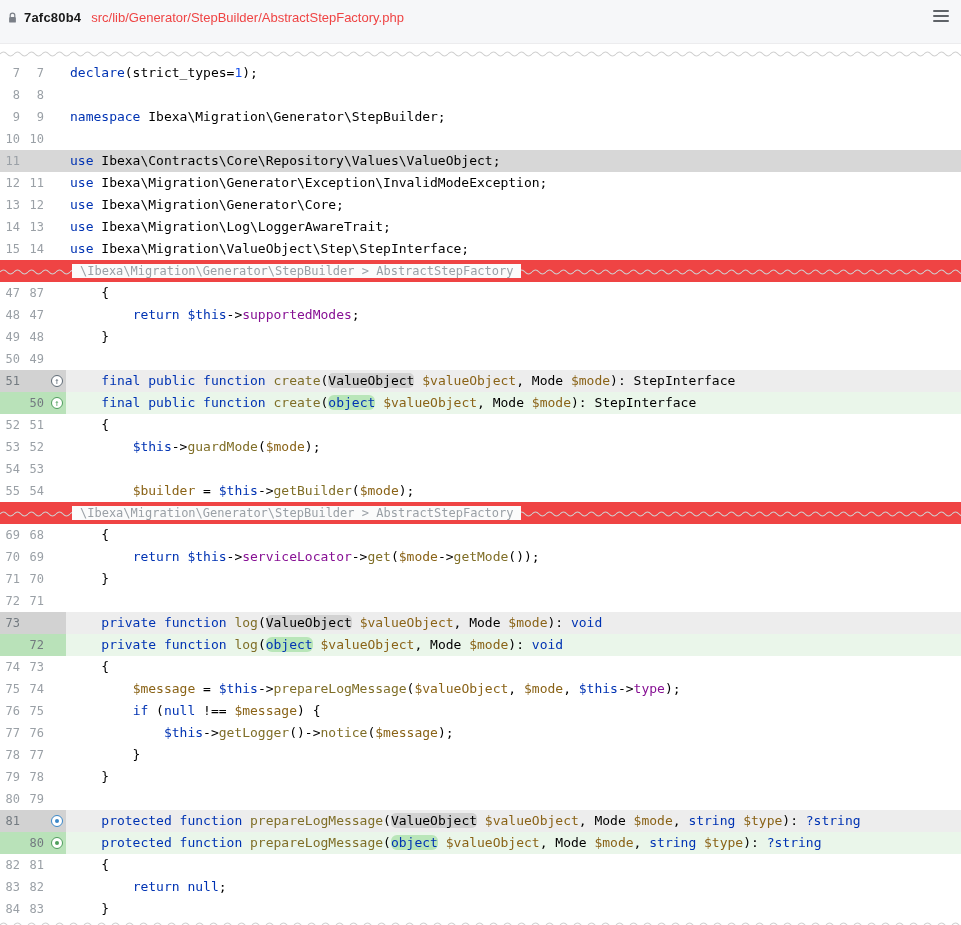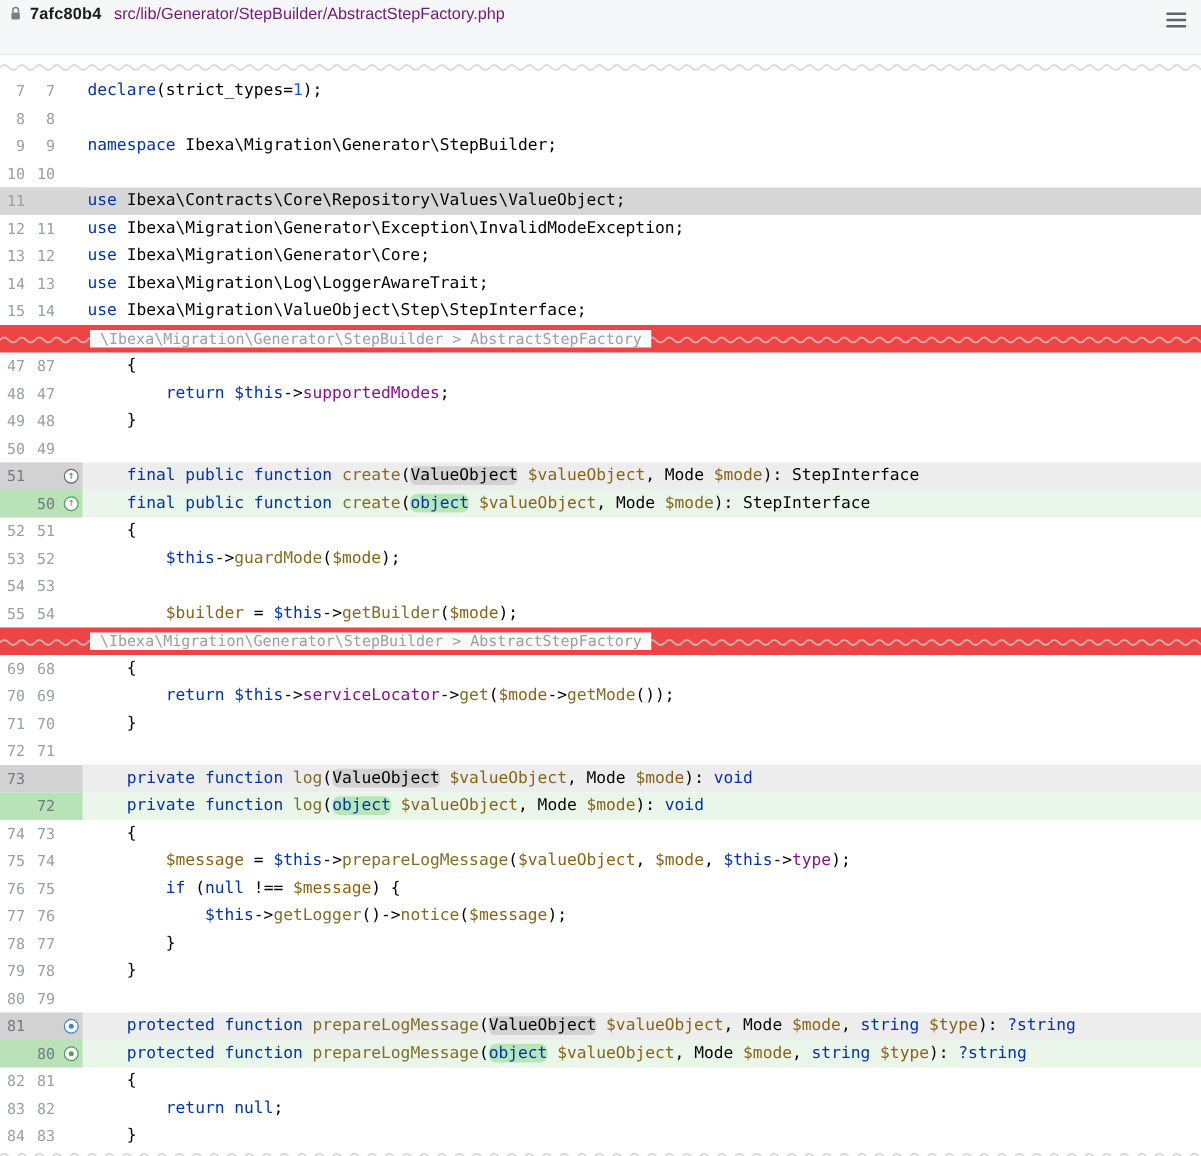--- a/index.html
+++ b/index.html
@@ -4,25 +4,25 @@
 <style>
   *{box-sizing:border-box}
   html,body{margin:0;padding:0}
   body{
     width:961px;height:925px;overflow:hidden;background:#fff;
     font-family:"Liberation Sans",sans-serif;
   }
   
   .header{
     height:44px;background:var(--header-bg,#f6f7f9);
-    border-bottom:1px solid #ececee;position:relative;padding:1px 0 0 7px;
+    border-bottom:1px solid #ececee;position:relative;padding:8px 0 0 7px;
   }
   .hrow{display:flex;align-items:center;height:19px;gap:6px}
   .hash{font-weight:700;font-size:13px;color:#1a1a1a;letter-spacing:.2px}
-  .fpath{color:#701a75;font-size:13px;margin-left:4px}
+  .fpath{color:#ef4444;font-size:13px;margin-left:4px}
   .lock{width:11px;height:12px;flex:none}
   .burger{position:absolute;right:12px;top:10px;width:16px;cursor:pointer}
   .burger i{display:block;height:2px;background:#5f6368;margin:0 0 3px 0;border-radius:1px}
   
   .wave-band{height:18px;position:relative;background:#fff;overflow:hidden}
   .wave-band .wave{position:absolute;left:0;top:5px}
   .bottom-band{height:5px;position:relative;background:#fff;overflow:hidden}
   .bottom-band .wave{position:absolute;left:0;top:0}
   .seprow{height:22px;background:#ef4444;position:relative;display:flex;align-items:center;overflow:hidden}
   .seprow .wave{position:absolute;left:0;top:7px}

